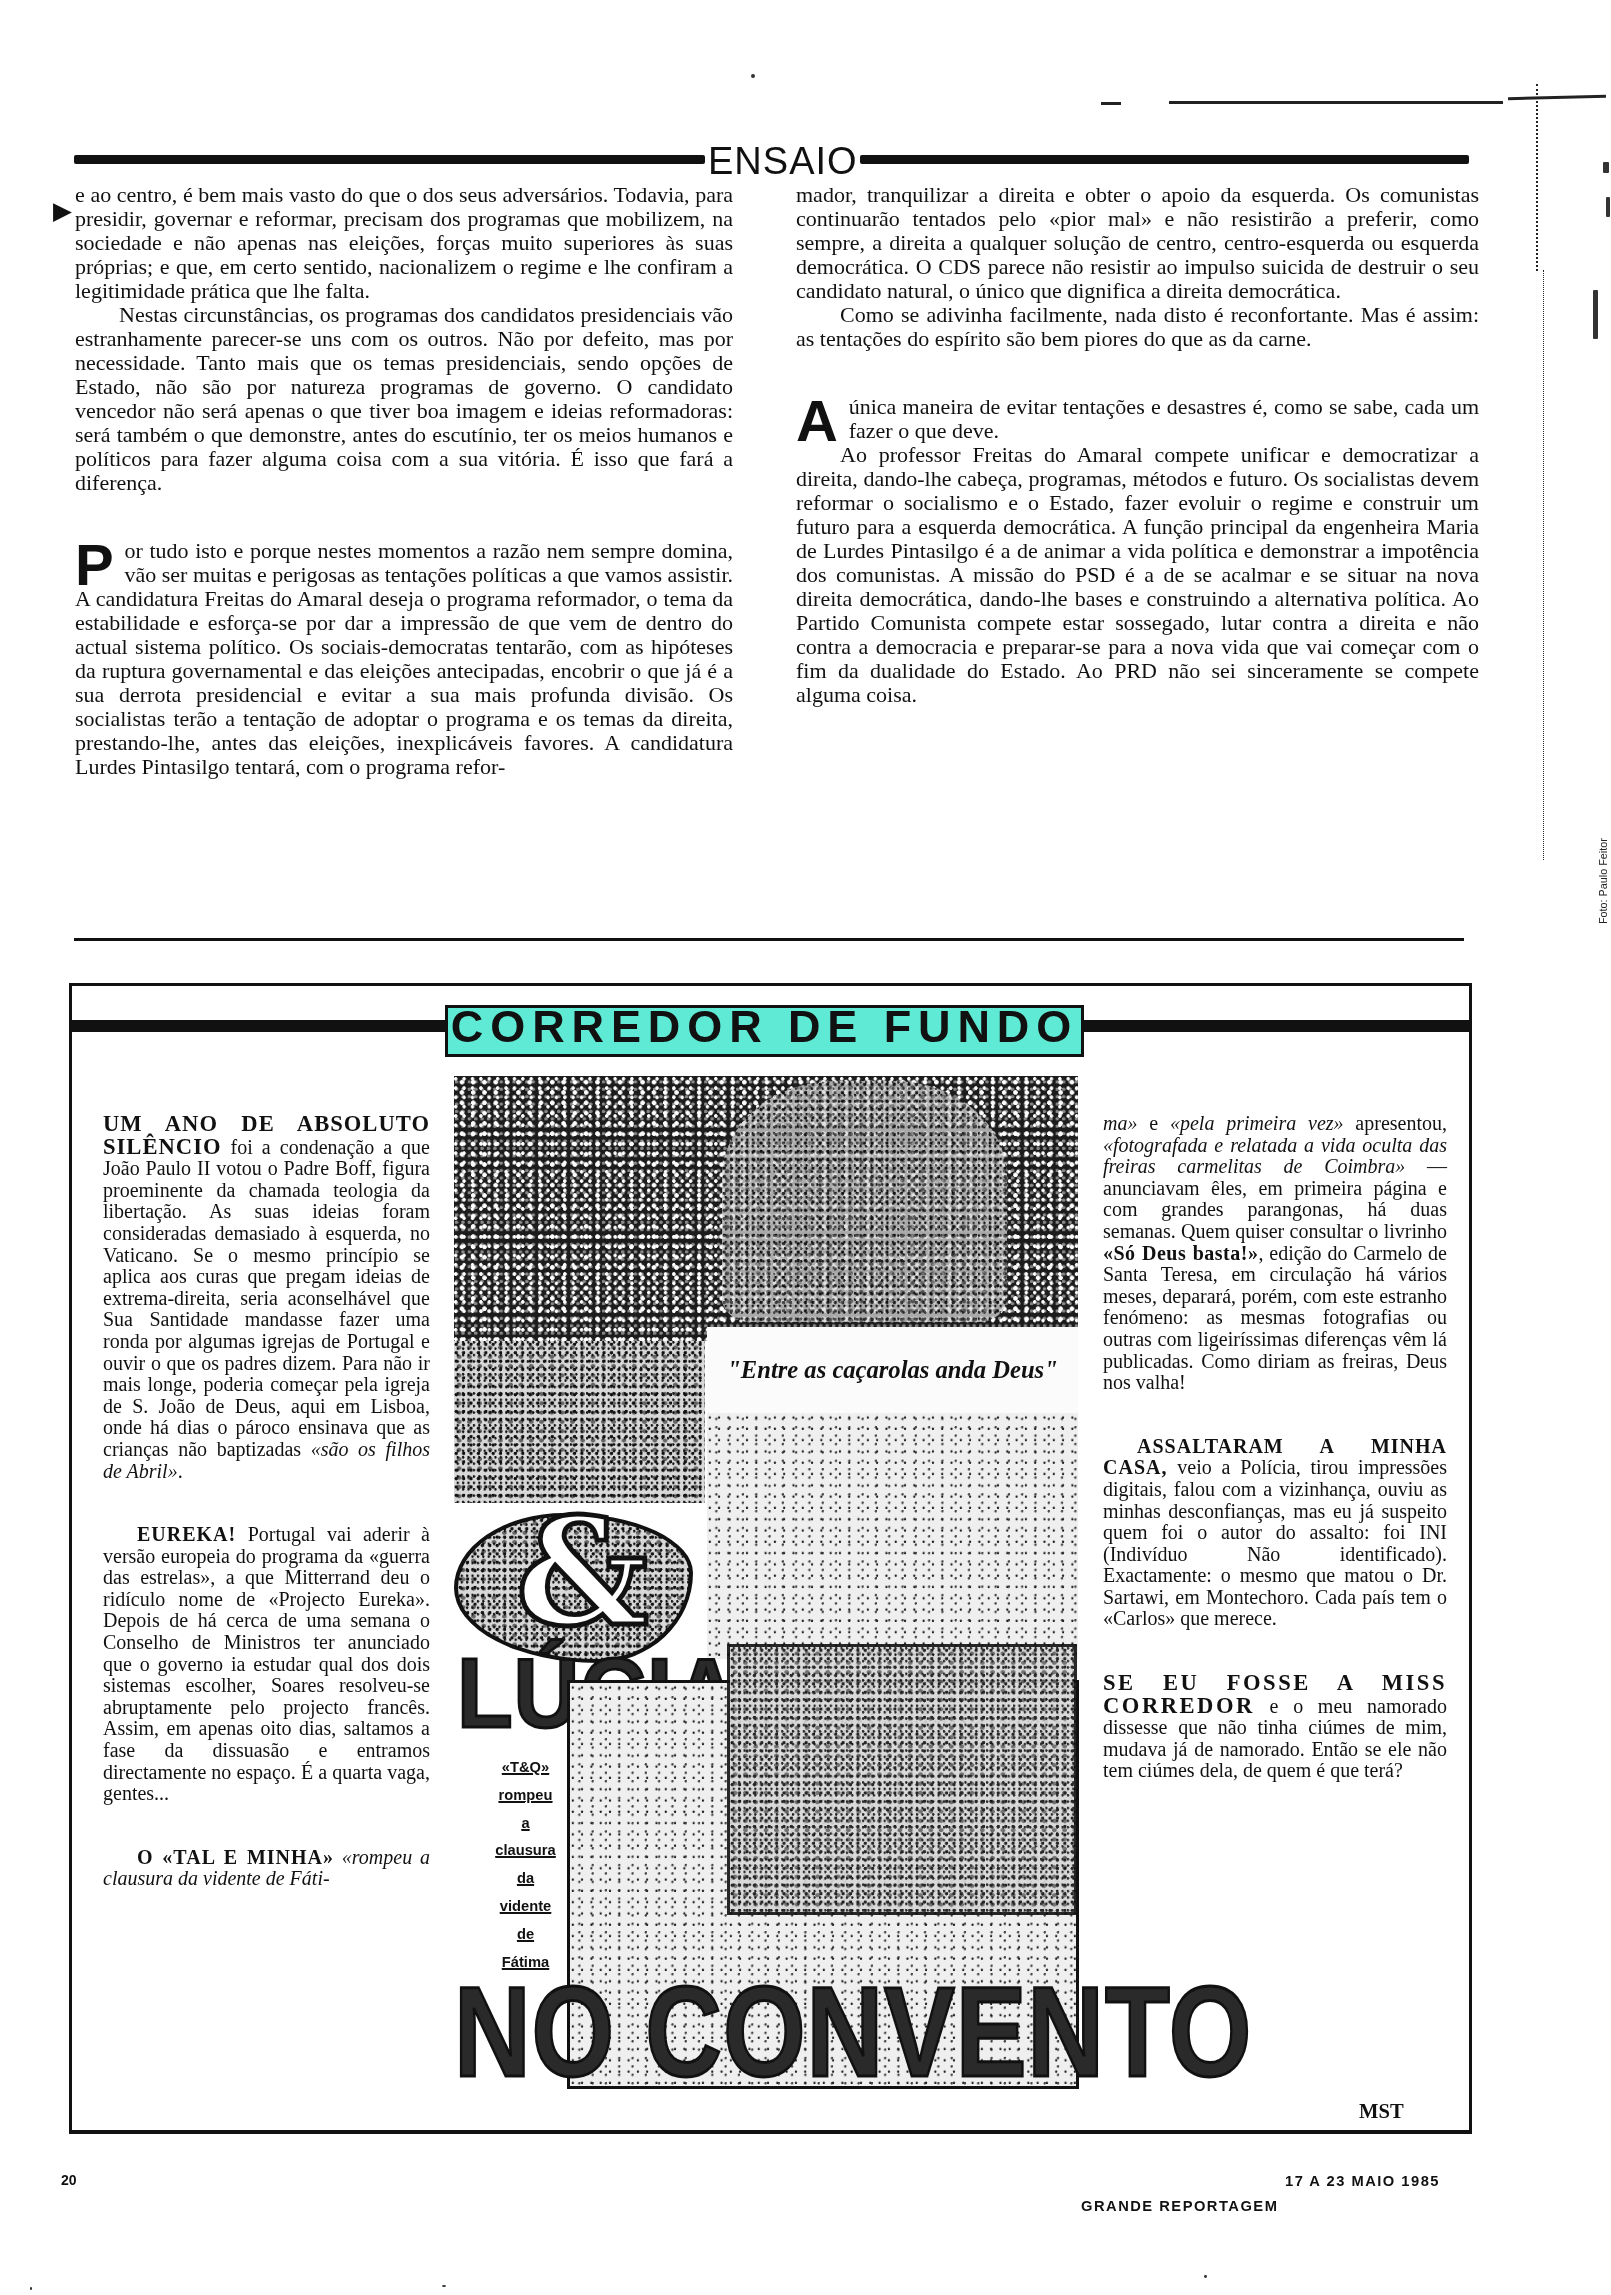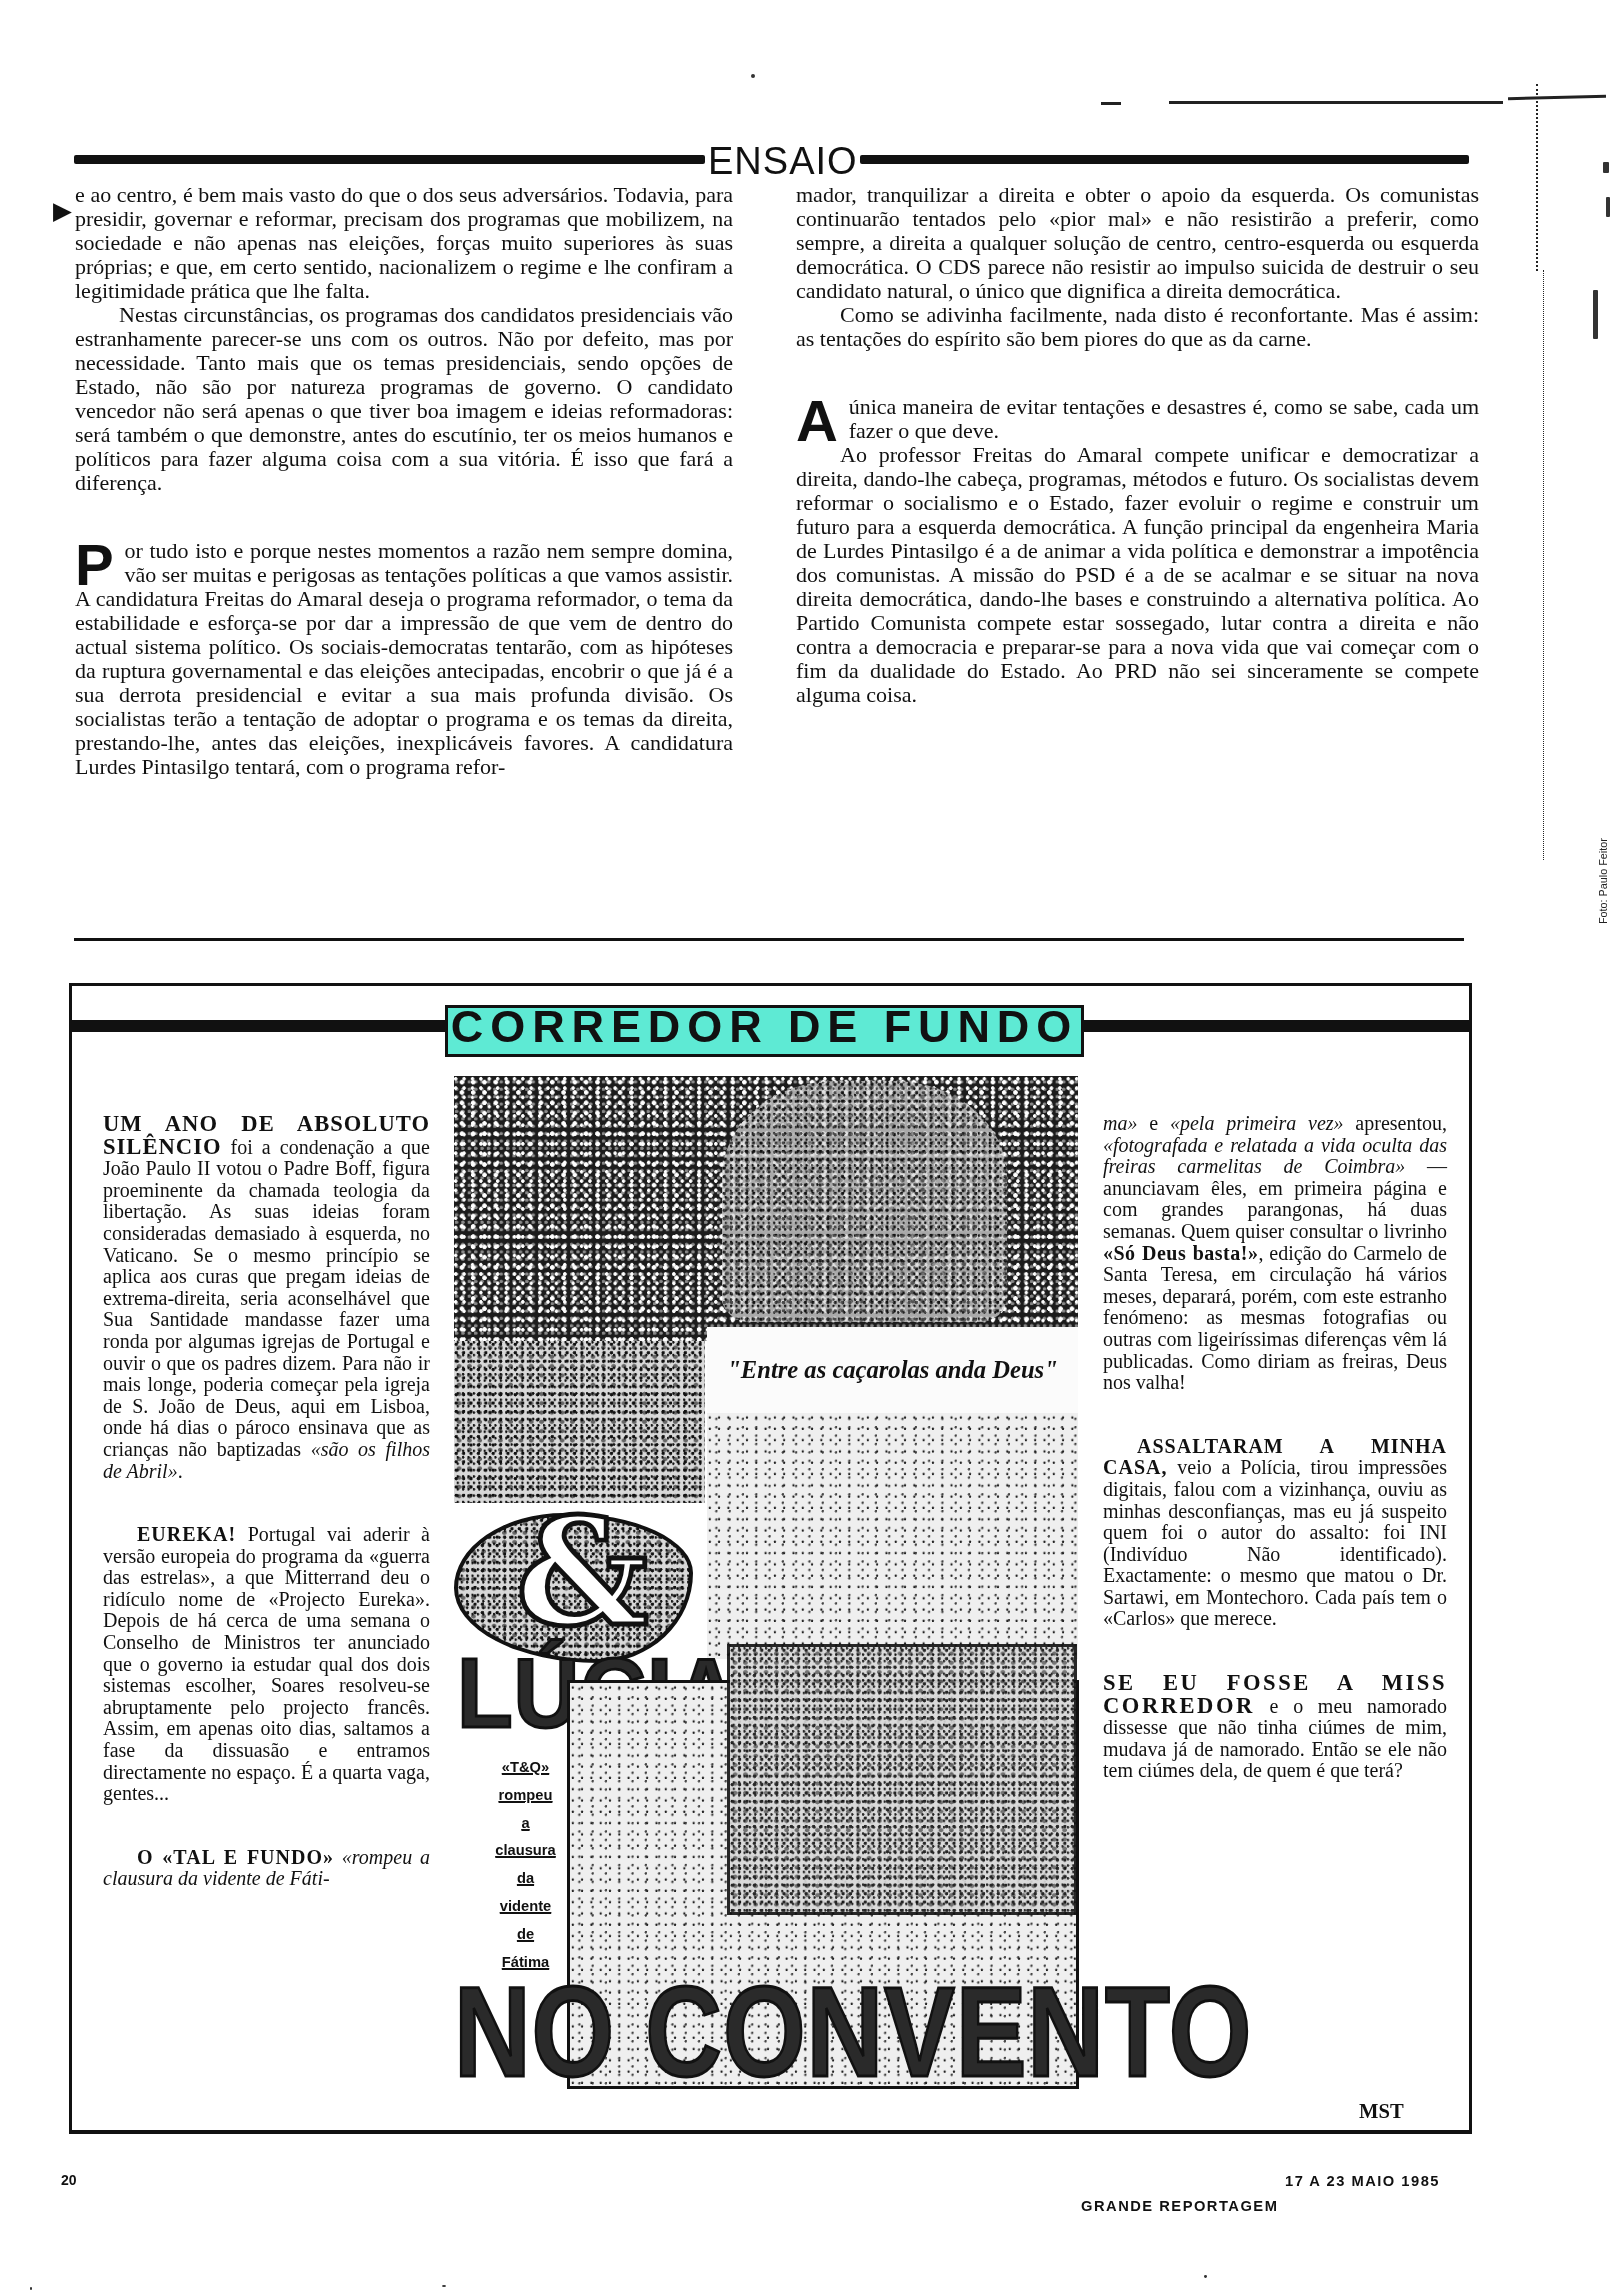--- a/index.html
+++ b/index.html
@@ -112,21 +112,21 @@
 <div class="box-border-right" style="left:1469px;top:983px;height:1150px;"></div>
 <div class="hr-thick" style="left:69px;top:983px;width:1403px;height:2.5px;"></div>
 <div class="cdf-bar" style="left:69px;top:1020px;width:378px;"></div>
 <div class="cdf-bar" style="left:1081px;top:1020px;width:391px;"></div>
 <div class="cdf-title-box" style="left:445px;top:1005px;width:639px;height:52px;">CORREDOR DE FUNDO</div>
 <div class="hr-thick" style="left:69px;top:2130px;width:1403px;height:3.9px;"></div>
 
 <div class="narrow" style="left:103px;top:1113px;width:327px;">
   <p><b style="font-size:22.6px;">UM ANO DE ABSOLUTO SILÊNCIO</b><span> foi a condenação a que João Paulo II votou o Padre Boff, figura proeminente da chamada teologia da libertação. As suas ideias foram consideradas demasiado à esquerda, no Vaticano. Se o mesmo princípio se aplica aos curas que pregam ideias de extrema-direita, seria aconselhável que Sua Santidade mandasse fazer uma ronda por algumas igrejas de Portugal e ouvir o que os padres dizem. Para não ir mais longe, poderia começar pela igreja de S. João de Deus, aqui em Lisboa, onde há dias o pároco ensinava que as crianças não baptizadas </span><i>«são os filhos de Abril»</i><span>.</span></p>
   <p class="ind sp"><b>EUREKA!</b><span> Portugal vai aderir à versão europeia do programa da «guerra das estrelas», a que Mitterrand deu o ridículo nome de «Projecto Eureka». Depois de há cerca de uma semana o Conselho de Ministros ter anunciado que o governo ia estudar qual dos dois sistemas escolher, Soares resolveu-se abruptamente pelo projecto francês. Assim, em apenas oito dias, saltamos a fase da dissuasão e entramos directamente no espaço. É a quarta vaga, gentes...</span></p>
-  <p class="ind sp"><b>O «TAL E FUNDO»</b><i> «rompeu a clausura da vidente de Fáti-</i></p>
+  <p class="ind sp"><b>O «TAL E MINHA»</b><i> «rompeu a clausura da vidente de Fáti-</i></p>
 </div>
 
 <div class="photo noise-dark" style="left:454px;top:1076px;width:624px;height:265px;"></div>
 <div class="photo noise-mid" style="left:722px;top:1081px;width:285px;height:241px;opacity:.75;border-radius:40% 40% 10% 10%;"></div>
 <div class="caption-box" style="left:707px;top:1327px;width:371px;height:86px;">"Entre as caçarolas anda Deus"</div>
 <div class="photo noise-mid" style="left:454px;top:1341px;width:251px;height:162px;"></div>
 <div class="photo noise-light" style="left:707px;top:1413px;width:371px;height:246px;"></div>
 <div class="blob noise-mid" style="left:454px;top:1513px;width:231px;height:142px;"></div>
 <div class="ampersand" style="left:516px;top:1499px;">&amp;</div>
 <div class="big-word" style="left:457px;top:1644px;font-size:98px;transform:scaleX(0.93);">LÚCIA</div>

